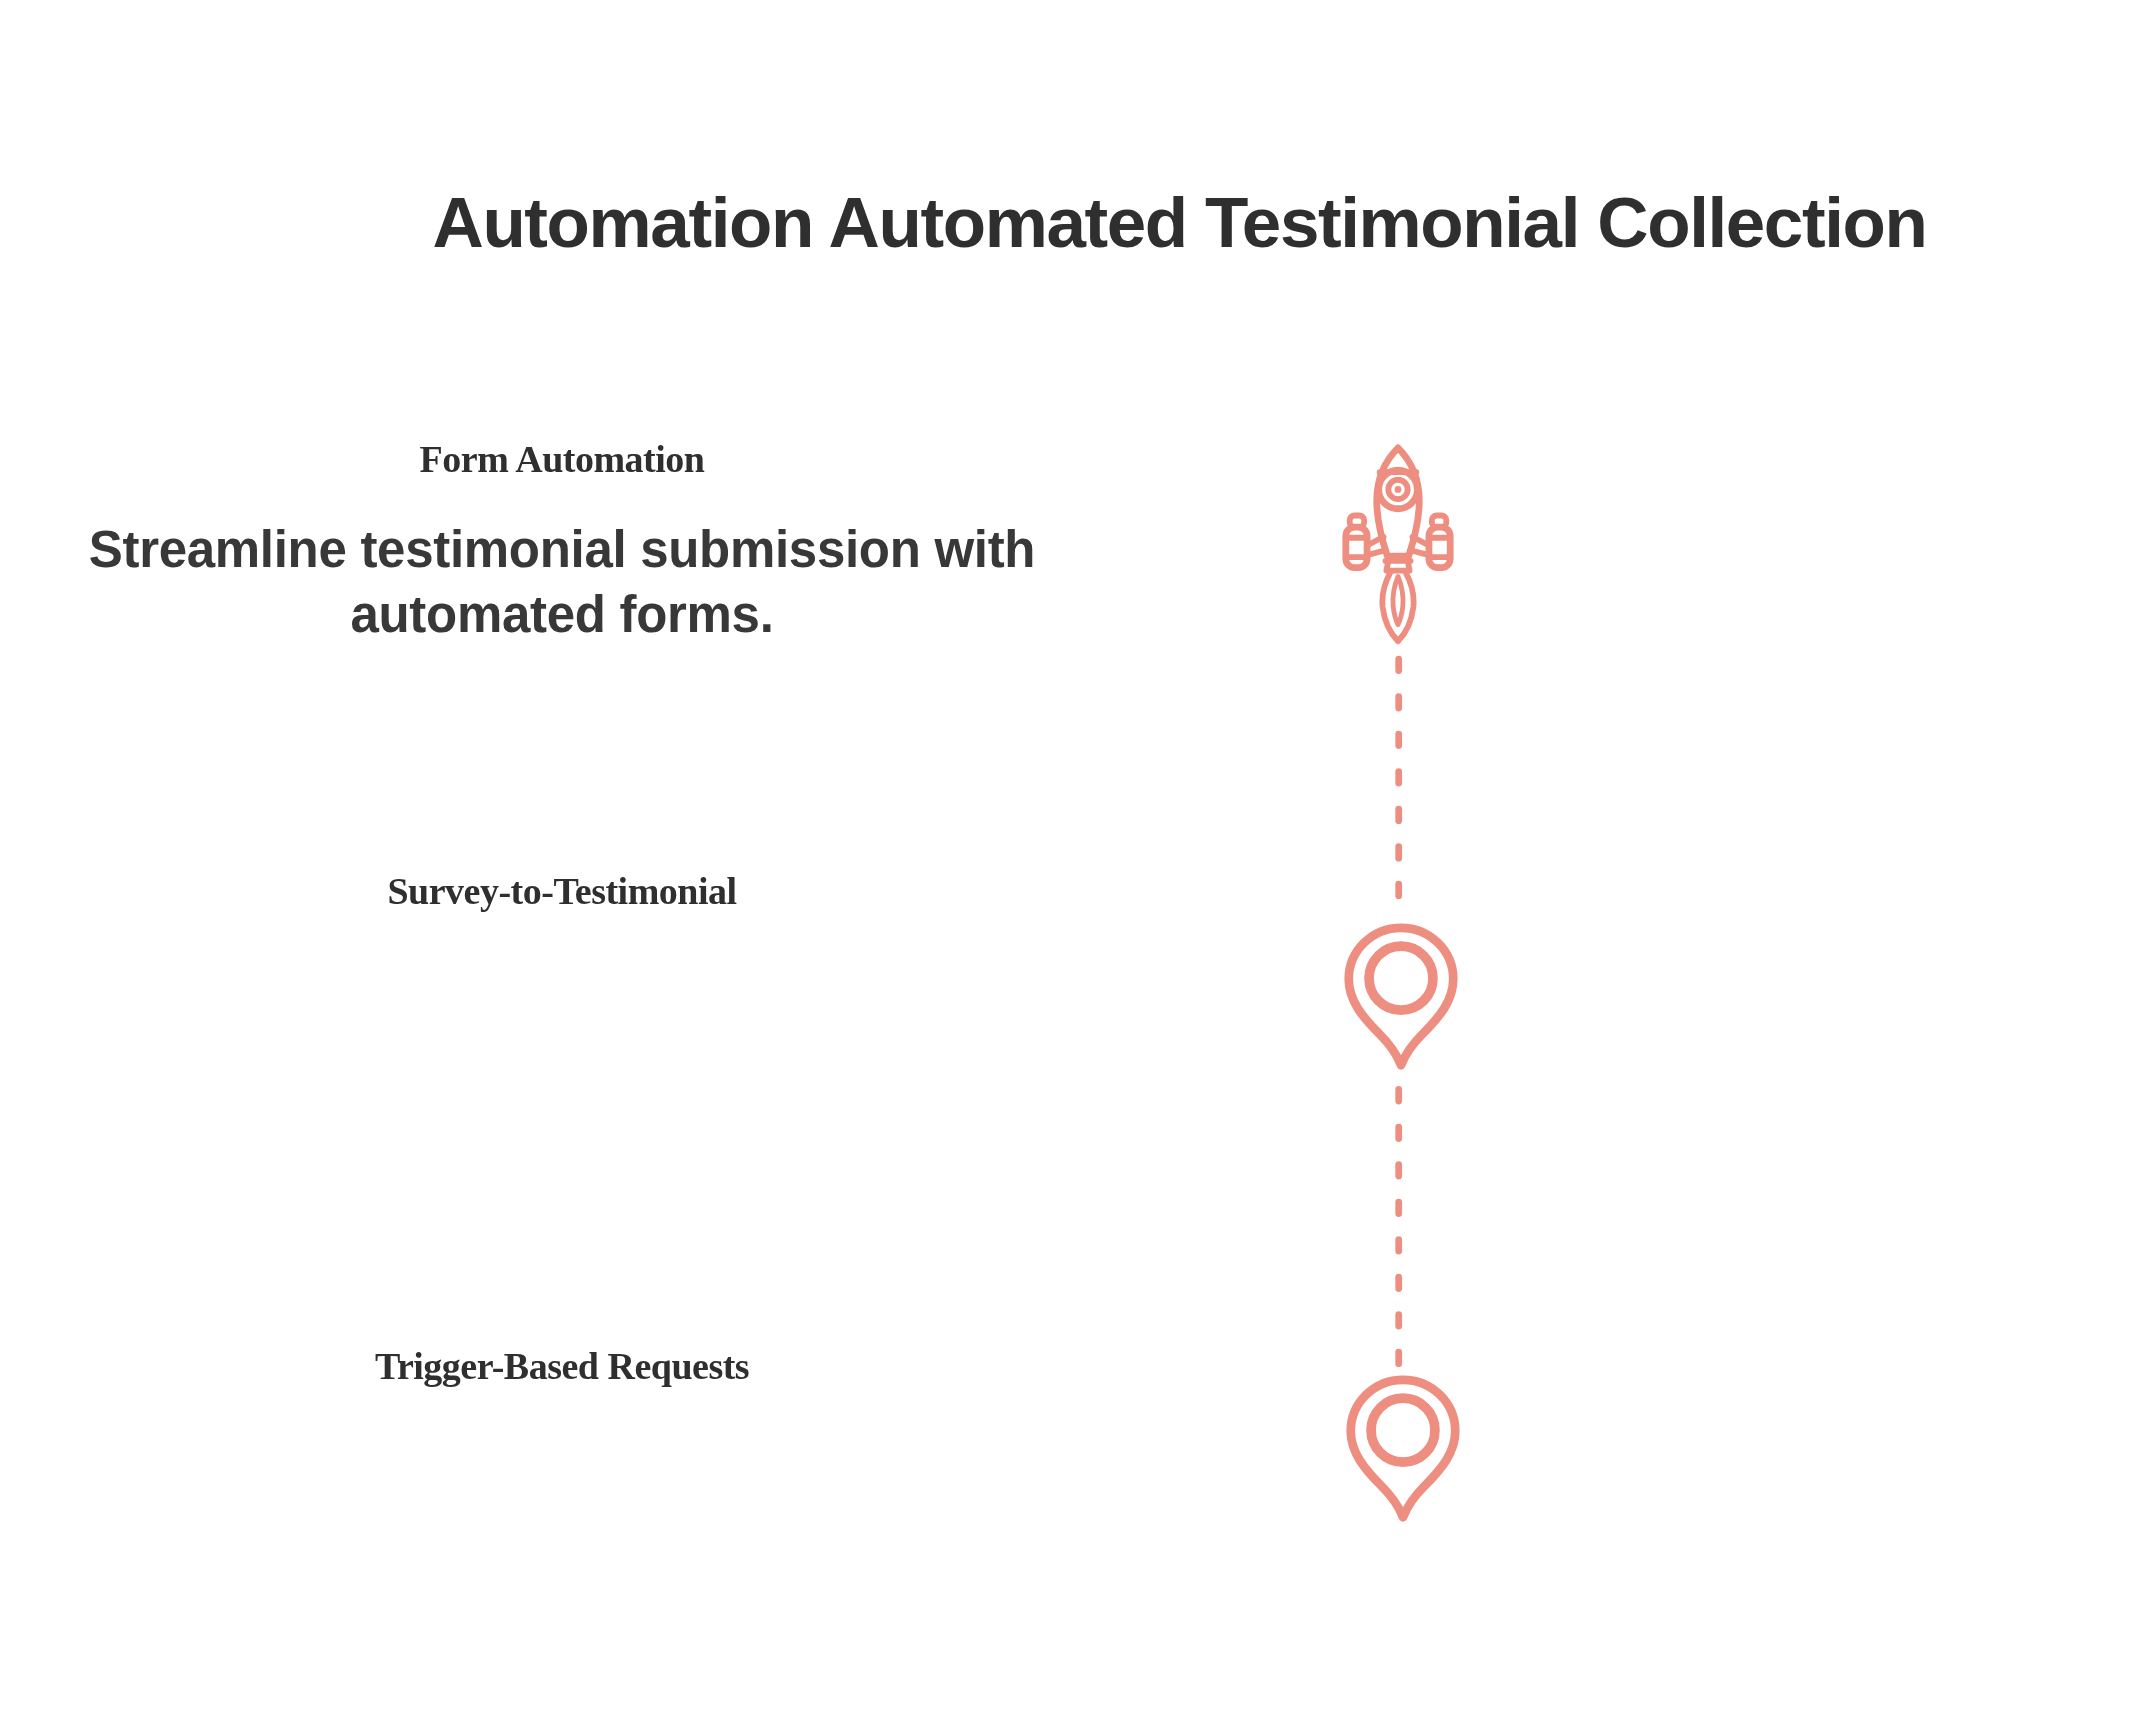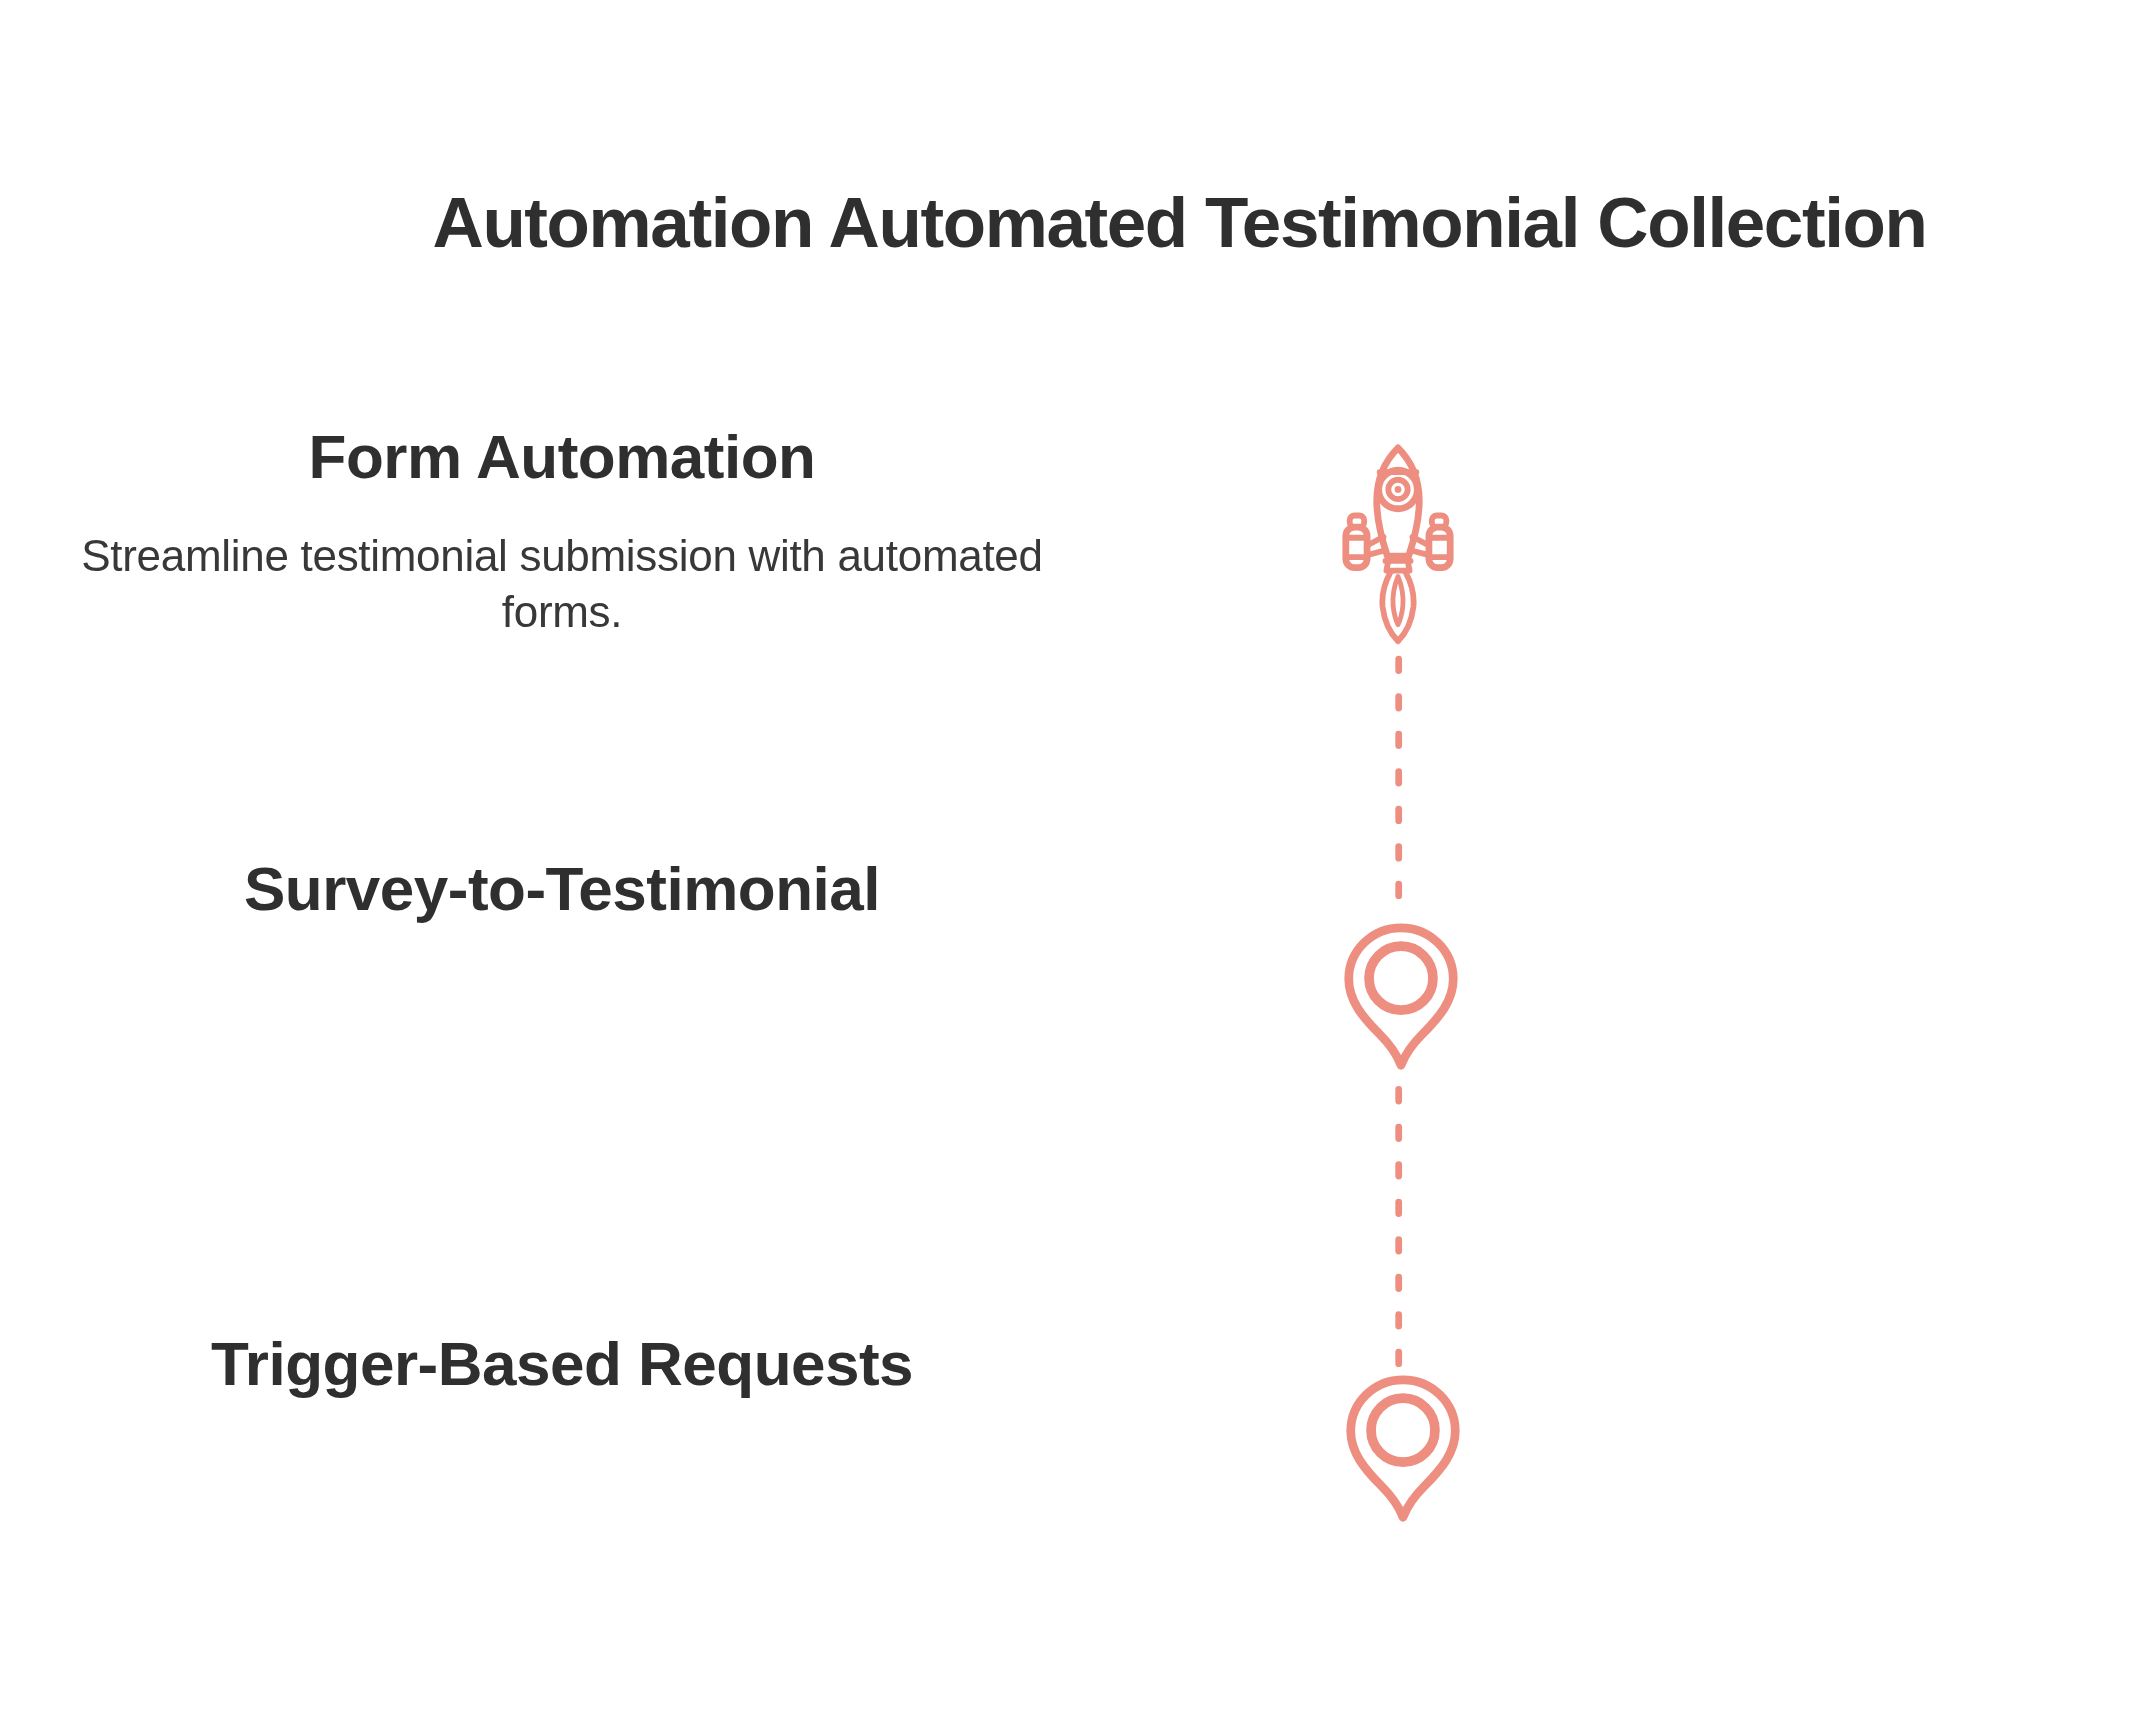--- a/index.html
+++ b/index.html
@@ -30,31 +30,32 @@
     line-height: 1.1;
     color: var(--text);
   }
   .step {
     position: absolute;
     left: 31px;
     width: 1062px;
     text-align: center;
   }
   .step-heading {
-    margin: 0;
-    font-size: 62px;
+    margin: 16px;
+    font-size: 38px;
     font-weight: 700;
     letter-spacing: -0.5px;
     line-height: 1.1;
     color: var(--text);
+    font-family: Liberation Serif, serif;
   }
   .step-desc {
     margin: 37px 0 0 0;
-    font-size: 44px;
-    font-weight: 400;
+    font-size: 51px;
+    font-weight: 700;
     letter-spacing: -0.3px;
     line-height: 1.27;
     color: #383838;
   }
   #step-1 { top: 423px; }
   #step-2 { top: 855px; }
   #step-3 { top: 1330px; }
 
   .timeline { position: absolute; top: 0; left: 0; width: 0; height: 0; }
   .tl-node { position: absolute; display: block; }

